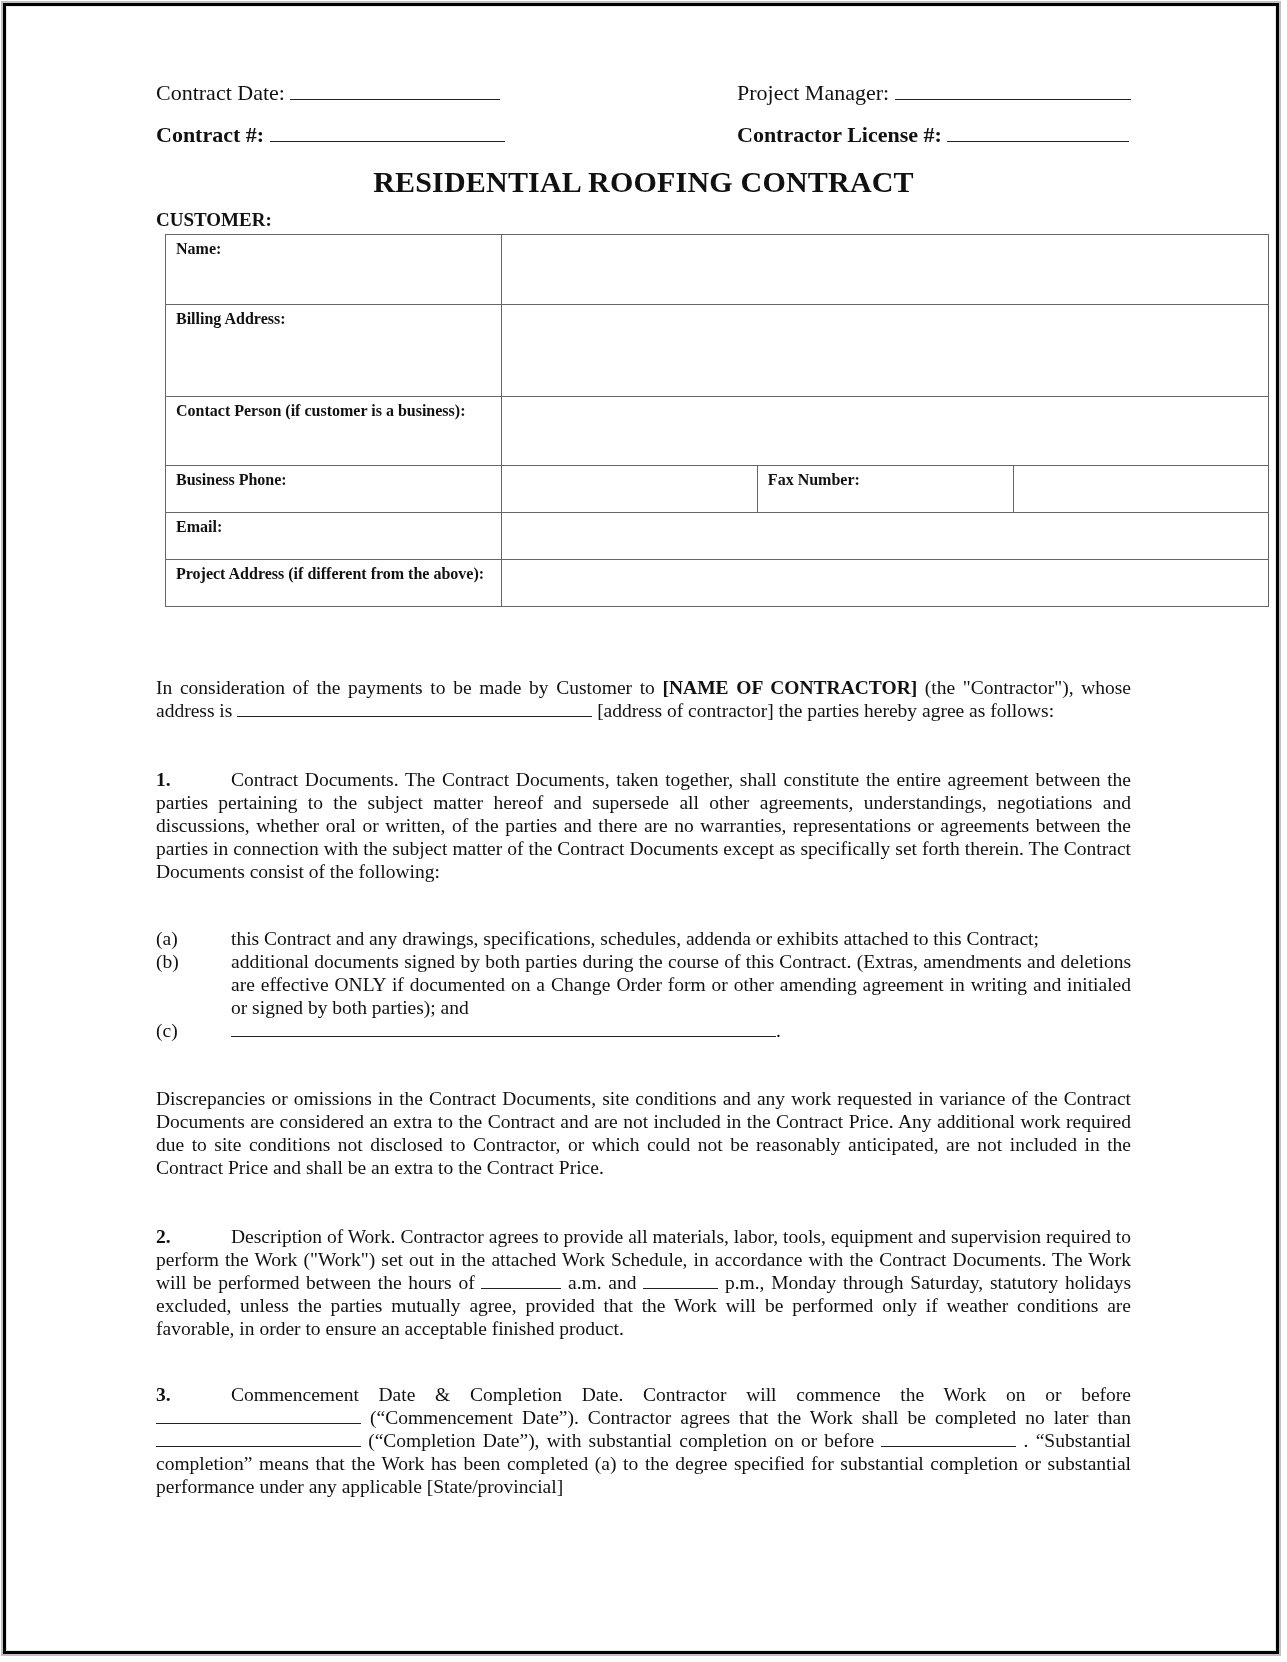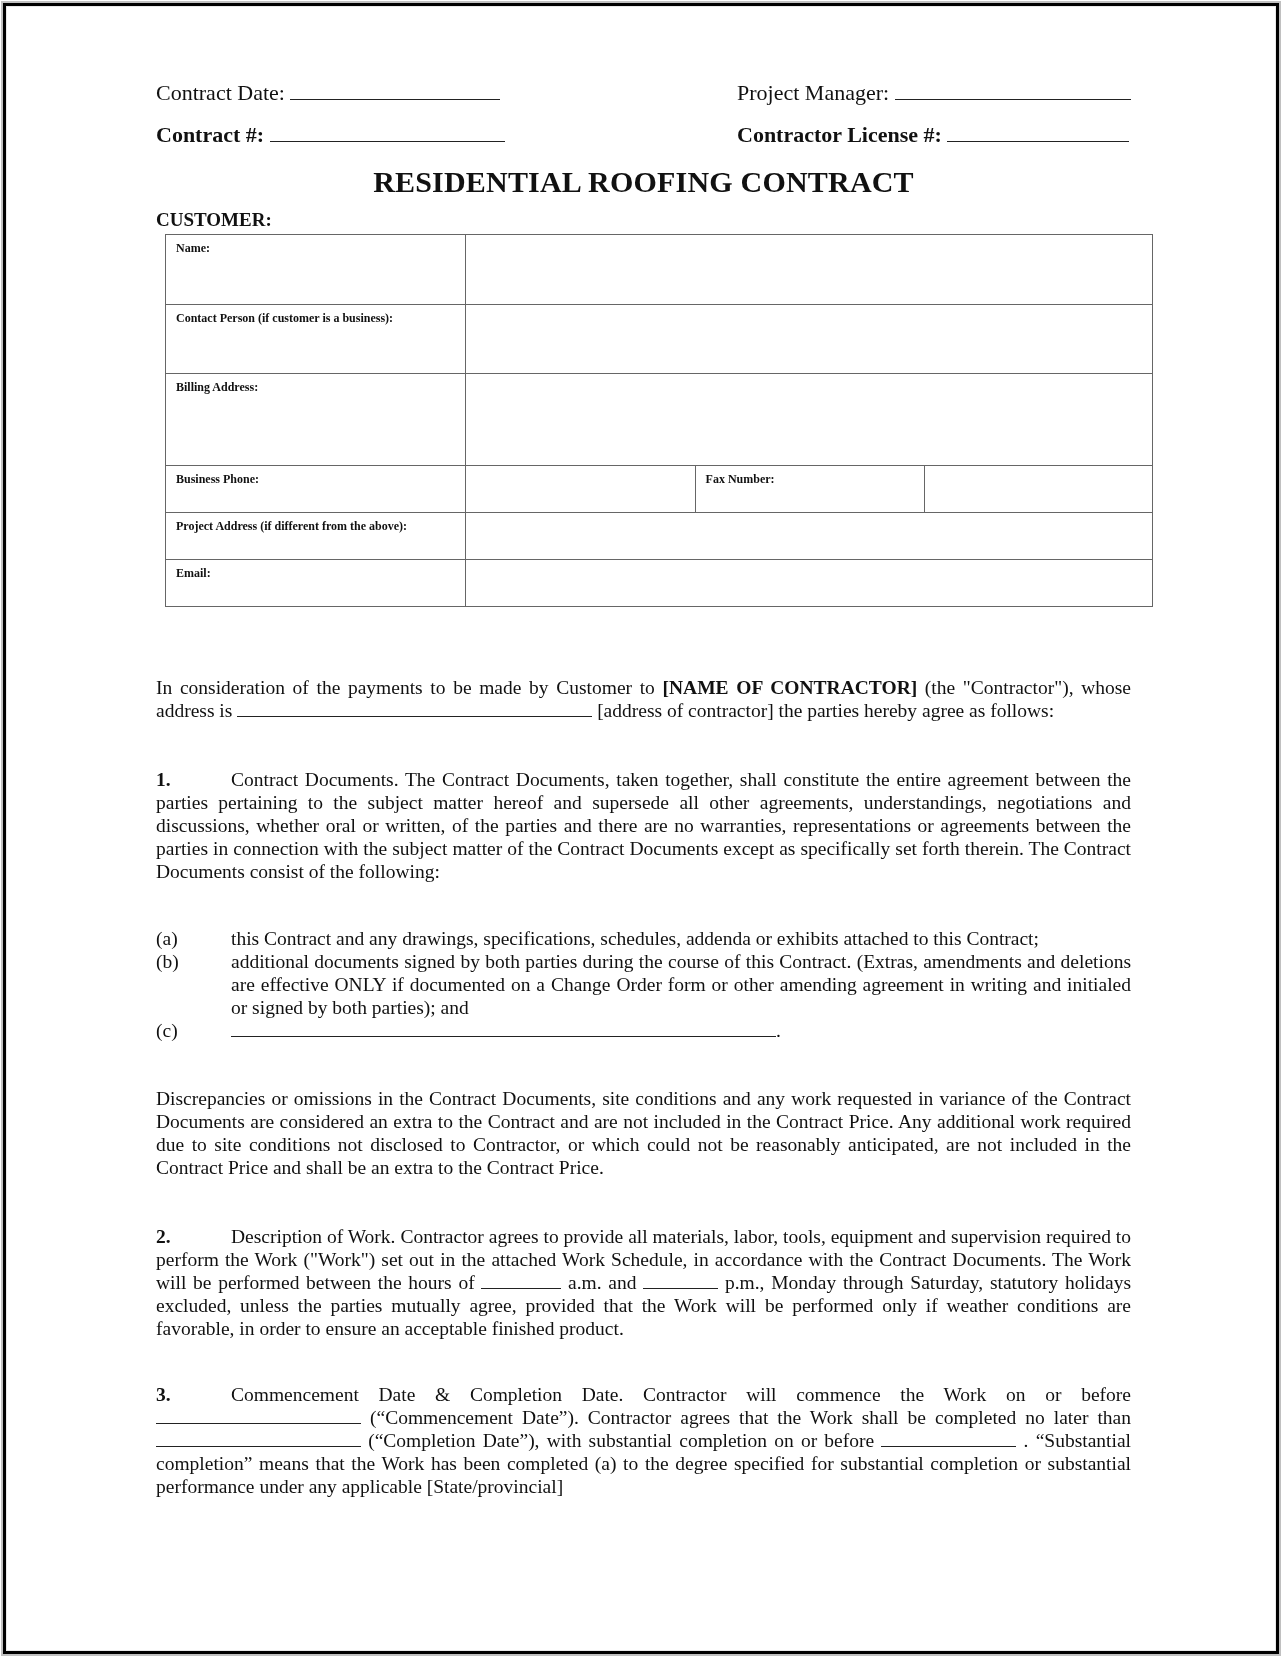--- a/index.html
+++ b/index.html
@@ -3,21 +3,21 @@
 <meta charset="utf-8">
 <style>
   html, body { margin:0; padding:0; background:#ffffff; }
   body { width:1287px; height:1662px; position:relative; overflow:hidden; font-family:"Liberation Serif", "DejaVu Serif", serif; color:#111; }
   .frame { position:absolute; left:3px; top:3px; width:1276px; height:1651px; border:3px solid #000; box-shadow: 0 0 0 2px #c0c0c0, inset 0 0 0 1px #e8e8e8; background:#fff; box-sizing:border-box; }
   .hdr { position:absolute; font-size:22px; white-space:nowrap; }
   .hdr .blank { display:inline-block; border-bottom:1px solid #222; height:14px; vertical-align:baseline; }
   .bold { font-weight:bold; }
   .title { position:absolute; left:0; right:0; top:165px; text-align:center; font-weight:bold; font-size:30px; letter-spacing:0.2px; }
   .cust { position:absolute; left:156px; top:209px; font-weight:bold; font-size:19px; }
-  table.cust-table { position:absolute; left:165px; top:234px; width:988px; border-collapse:collapse; font-size:12px; }
+  table.cust-table { position:absolute; left:165px; top:234px; width:1104px; border-collapse:collapse; font-size:16px; }
   table.cust-table td { border:1.5px solid #666; vertical-align:top; padding:2px 10px 0 10px; font-weight:bold; line-height:23px; box-sizing:border-box; }
   table.cust-table td.val { font-weight:normal; }
   .body-text { position:absolute; left:156px; width:975px; font-size:19.5px; line-height:23px; text-align:justify; text-align-last:left; }
   .body-text p { margin:0; }
   .sec-num { display:inline-block; width:75px; font-weight:bold; }
   .sec-head { }
   .list-item { position:relative; padding-left:75px; text-align:justify; }
   .list-item .lbl { position:absolute; left:0; top:0; }
   .ul { display:inline-block; border-bottom:1px solid #222; height:16px; vertical-align:baseline; }
 </style>
@@ -52,40 +52,40 @@
       <col style="width:291px">
       <col style="width:222px">
       <col style="width:222px">
       <col style="width:221px">
     </colgroup>
   <tbody>
       <tr style="height:70px;">
     <td>Name:</td>
     <td class="val" colspan="3"></td>
   </tr>
+  <tr style="height:92px;">
+    <td>Billing Address:</td>
+    <td class="val" colspan="3"></td>
+  </tr>
   <tr style="height:69px;">
     <td>Contact Person (if customer is a business):</td>
-    <td class="val" colspan="3"></td>
-  </tr>
-  <tr style="height:92px;">
-    <td>Billing Address:</td>
     <td class="val" colspan="3"></td>
   </tr>
   <tr style="height:47px;">
     <td>Business Phone:</td>
     <td class="val"></td>
     <td>Fax Number:</td>
     <td class="val"></td>
   </tr>
   <tr style="height:47px;">
-    <td>Project Address (if different from the above):</td>
+    <td>Email:</td>
     <td class="val" colspan="3"></td>
   </tr>
   <tr style="height:47px;">
-    <td>Email:</td>
+    <td>Project Address (if different from the above):</td>
     <td class="val" colspan="3"></td>
   </tr>
 </tbody>
   </table>
 
 <div class="body-text" style="top:676px;">
   <p><span>In consideration of the payments to be made by Customer to </span><span class="bold">[NAME OF CONTRACTOR]</span><span> (the "Contractor"), whose address is </span><span class="ul" style="width:355px;"></span><span> [address of contractor] the parties hereby agree as follows:</span></p>
 </div>
 
 <div class="body-text" style="top:768px;">

